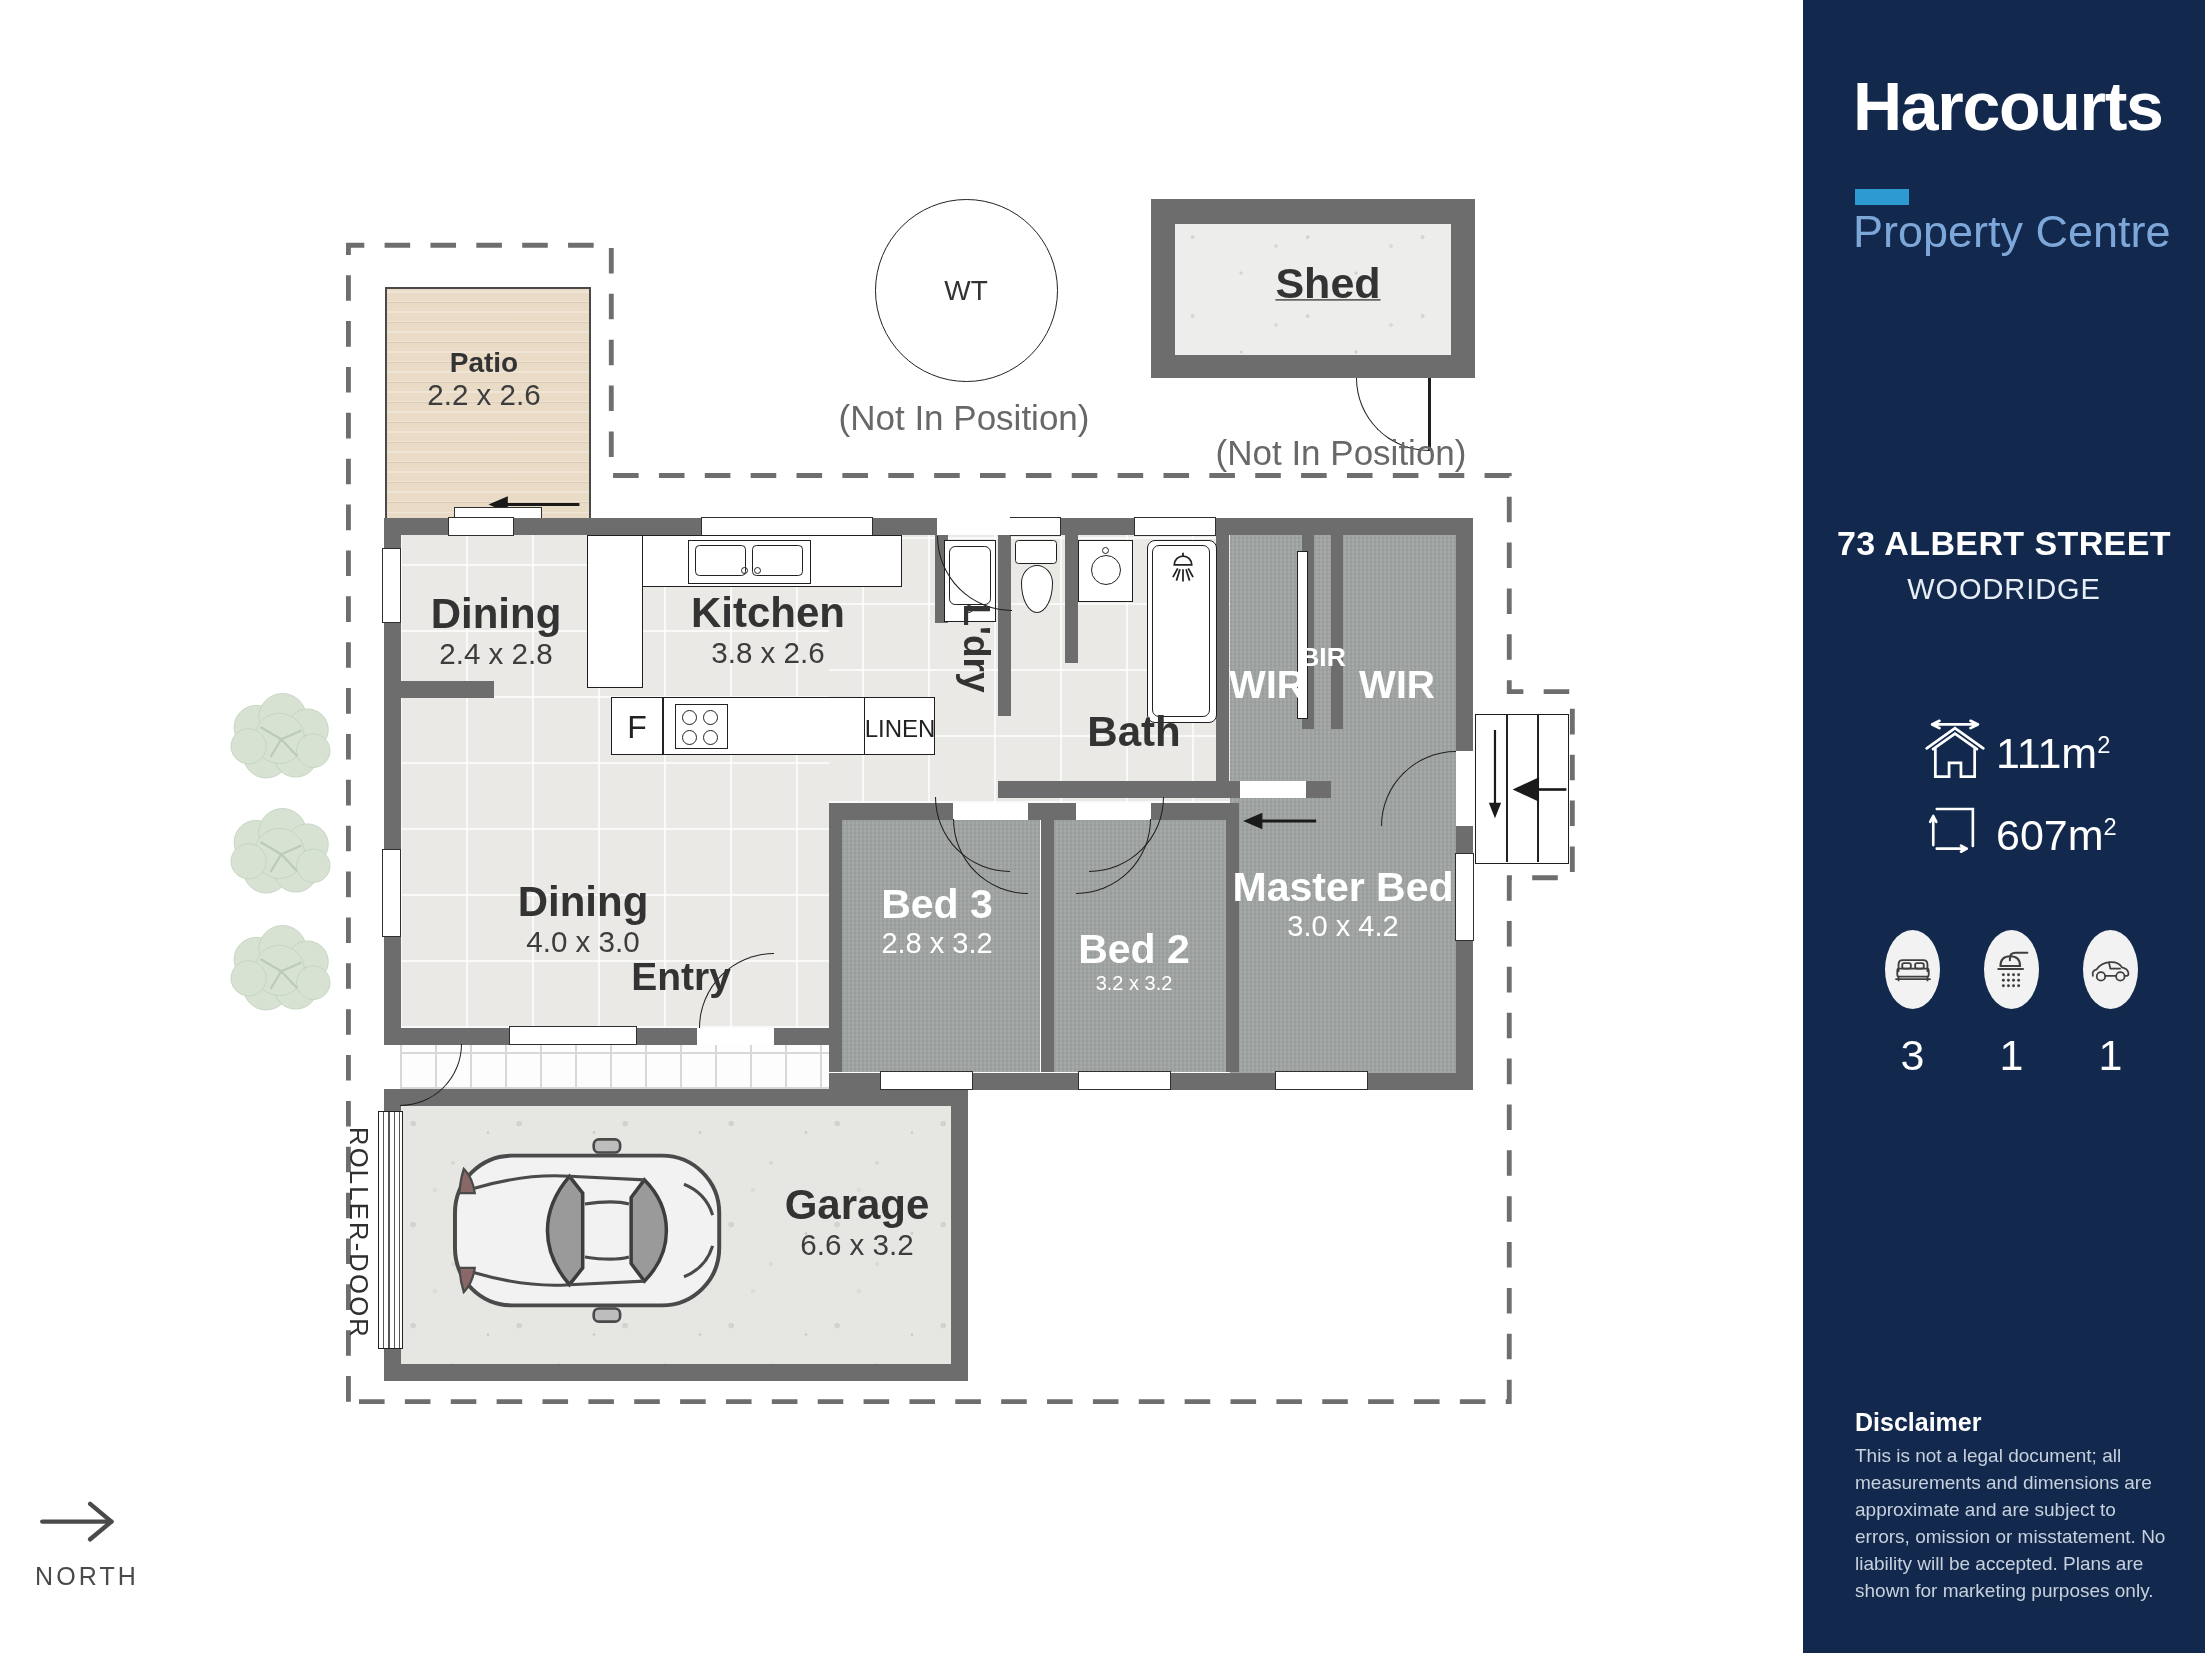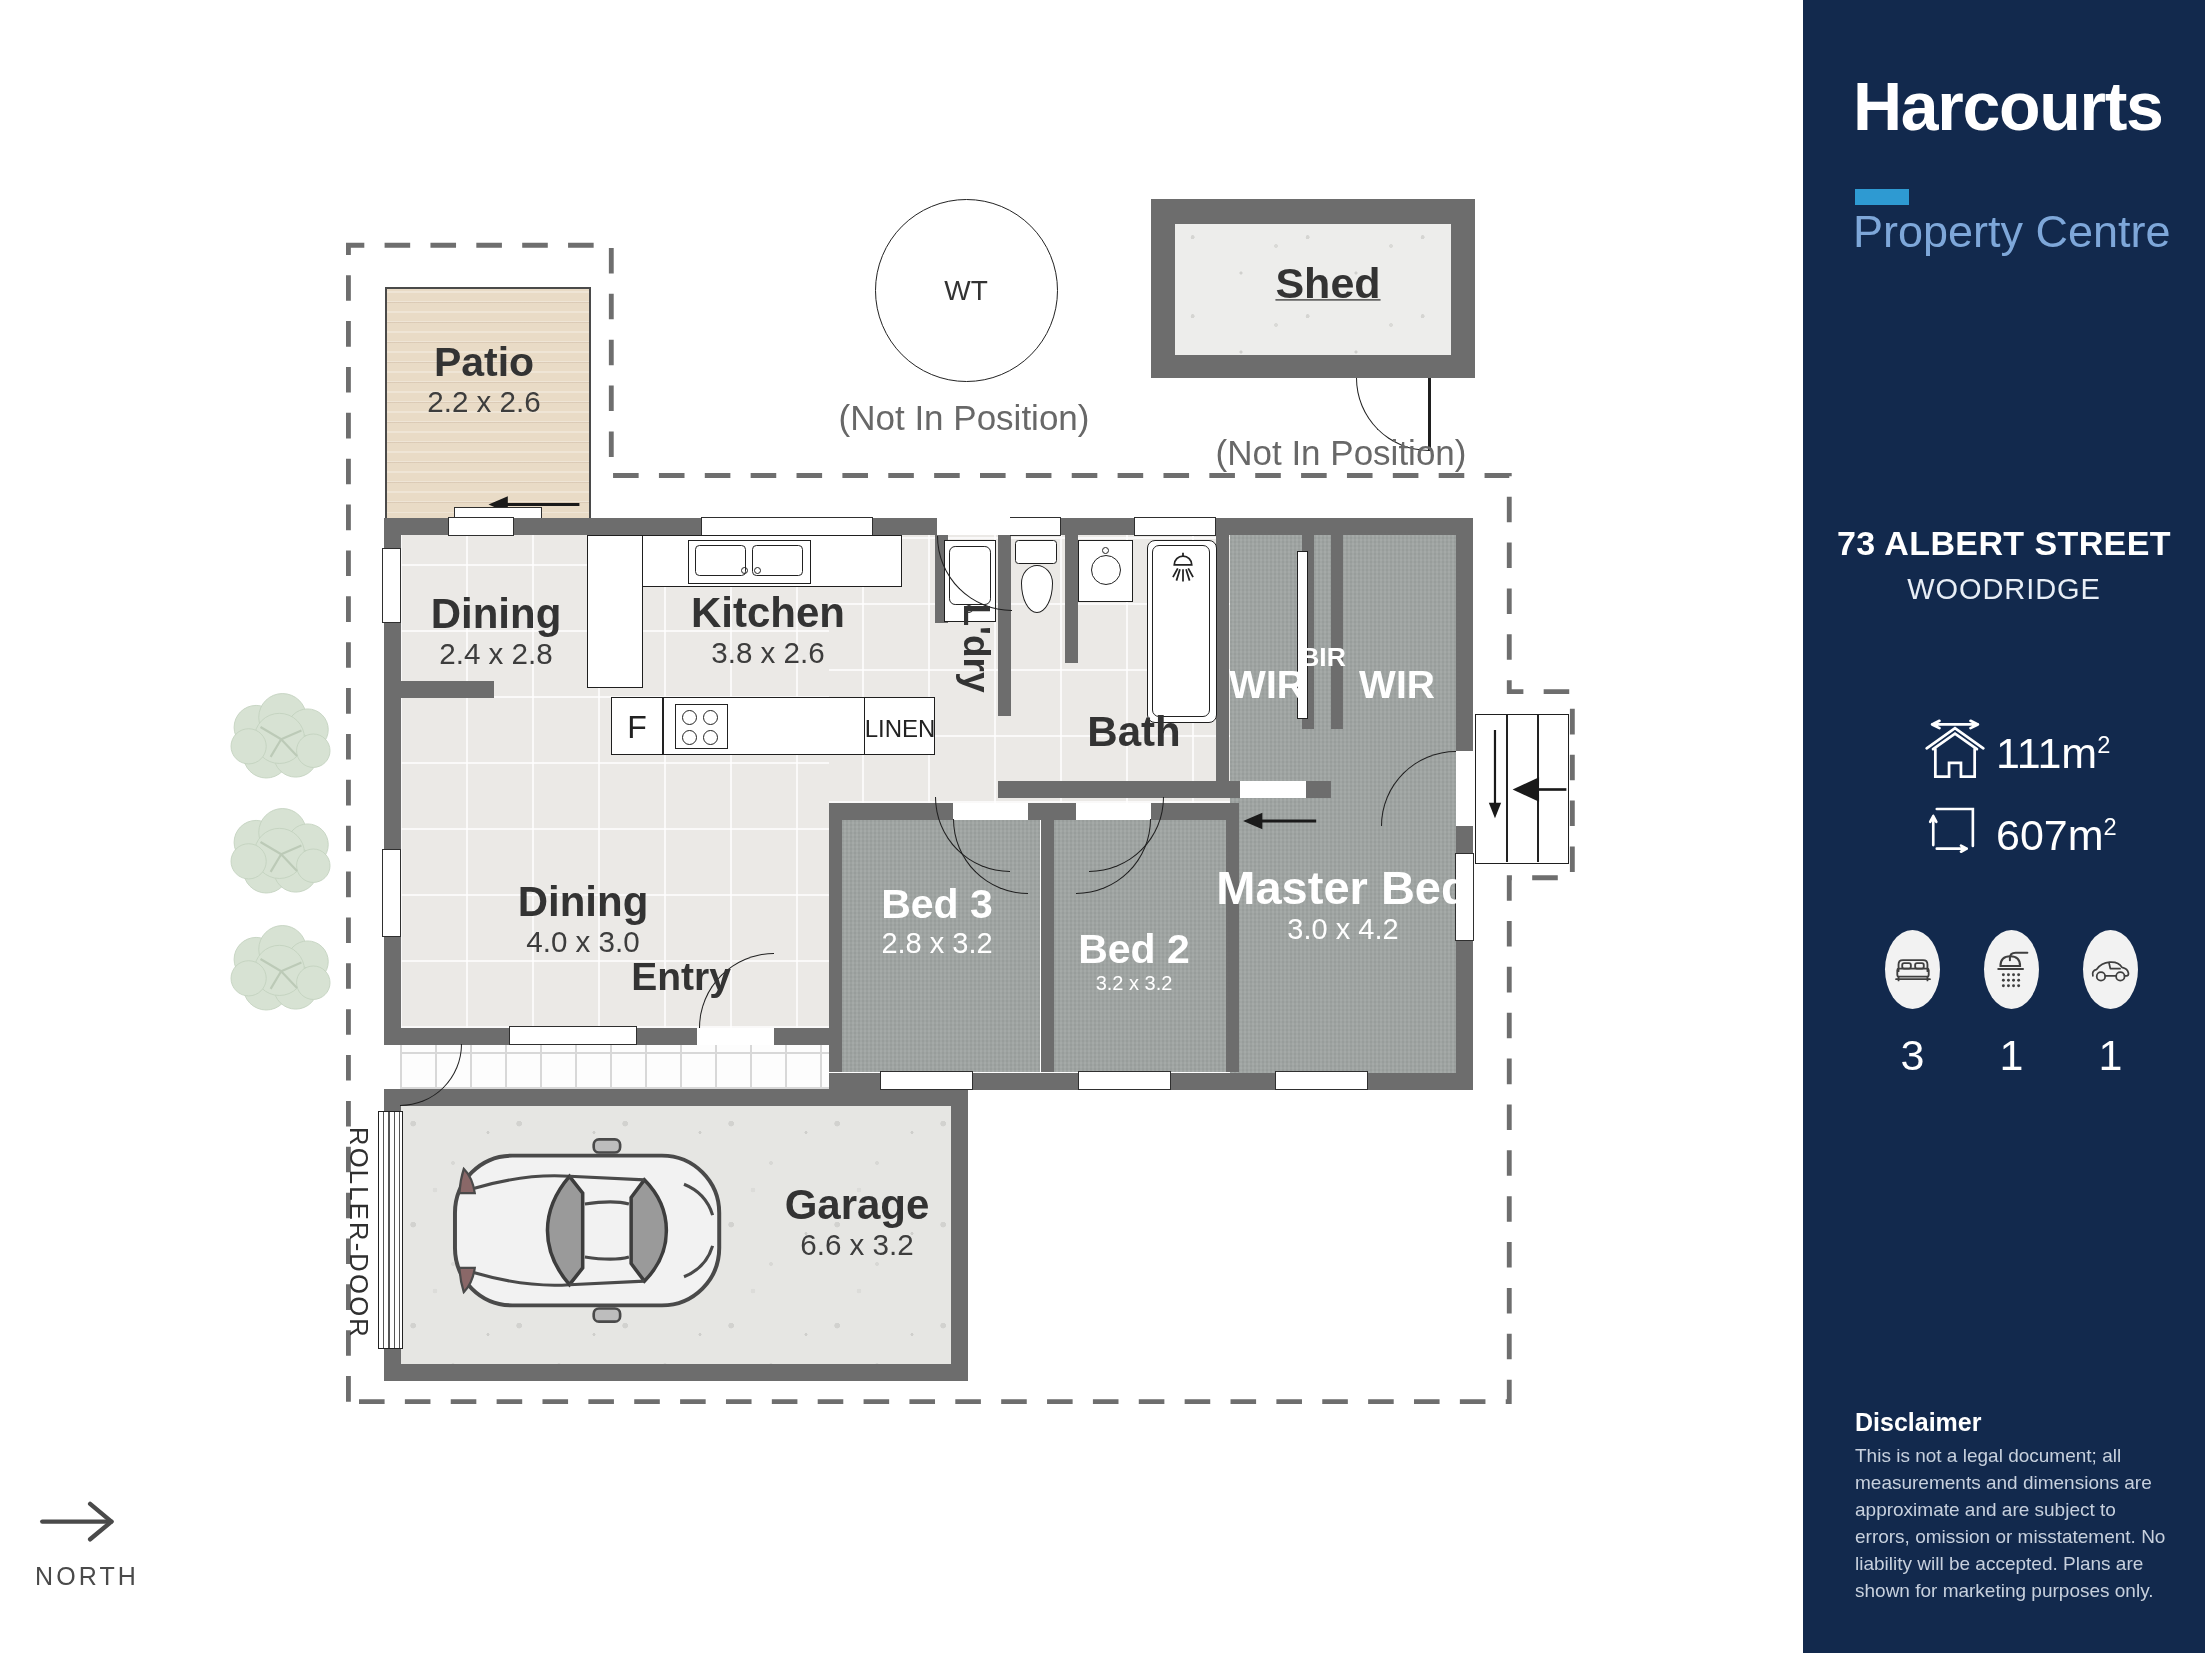--- a/index.html
+++ b/index.html
@@ -248,21 +248,21 @@
     <path d="M60 375 Q52 350 50 320 L85 320 Q80 355 60 375 Z" fill="#8a6868" stroke="#4a4a4a" stroke-width="5"></path>
     <path d="M560 130 Q610 150 625 200 M560 340 Q610 320 625 270" fill="none" stroke="#4a4a4a" stroke-width="7"></path>
   </svg>
   <div class="abs" style="left:378px;top:1111px;width:25px;height:238px;background:
        repeating-linear-gradient(to right,transparent 0 4px,#555 4px 5.3px),#ffffff;border:1.8px solid #222;box-sizing:border-box;"></div>
   <div class="lbl" style="left:358px;top:1233px;transform:translate(-50%,-50%) rotate(90deg);font-size:25.6px;letter-spacing:2.2px;color:#2f2f2f;">ROLLER-DOOR</div>
 
   <div class="fx" style="left:1297px;top:551px;width:10.6px;height:168px;"></div>
 
   <div class="lbl" style="left:484px;top:380px;">
-    <div class="rn" style="font-size:41px;">Patio</div>
+    <div class="rn" style="font-size:28px;">Patio</div>
     <div class="rd">2.2 x 2.6</div>
     </div>
   <div class="lbl" style="left:496px;top:632px;">
     <div class="rn">Dining</div>
     <div class="rd">2.4 x 2.8</div>
     </div>
   <div class="lbl" style="left:768px;top:631px;">
     <div class="rn">Kitchen</div>
     <div class="rd">3.8 x 2.6</div>
     </div>
@@ -284,21 +284,21 @@
     <span class="rn" style="font-size:39px;">Entry</span></div>
   <div class="lbl white" style="left:937px;top:922px;">
     <div class="rn" style="font-size:41px;">Bed 3</div>
     <div class="rd" style="font-size:29px;">2.8 x 3.2</div>
     </div>
   <div class="lbl white" style="left:1134px;top:962px;">
     <div class="rn" style="font-size:41px;">Bed 2</div>
     <div class="rd" style="font-size:20px;">3.2 x 3.2</div>
     </div>
   <div class="lbl white" style="left:1343px;top:905px;">
-    <div class="rn" style="font-size:47px;">Master Bed</div>
+    <div class="rn" style="font-size:41px;">Master Bed</div>
     <div class="rd" style="font-size:29px;">3.0 x 4.2</div>
     </div>
   <div class="lbl" style="left:857px;top:1223px;">
     <div class="rn">Garage</div>
     <div class="rd">6.6 x 3.2</div>
     </div>
 
   <svg class="abs" style="left:37px;top:1495px;" width="93" height="51" viewBox="0 0 210 115">
     <line x1="12" y1="60" x2="168" y2="60" stroke="#4a4a4a" stroke-width="10" stroke-linecap="round"></line>
     <path d="M168 60 L120 20 M168 60 L120 100" stroke="#4a4a4a" stroke-width="10" fill="none" stroke-linecap="round"></path>

